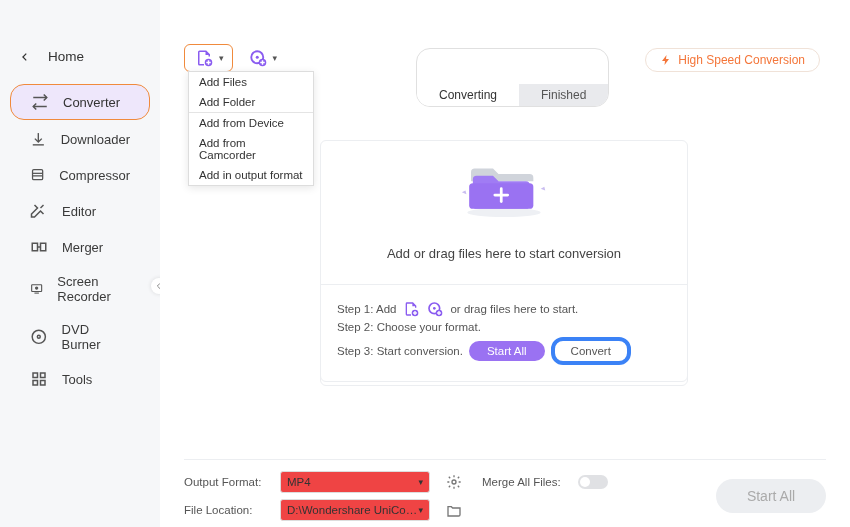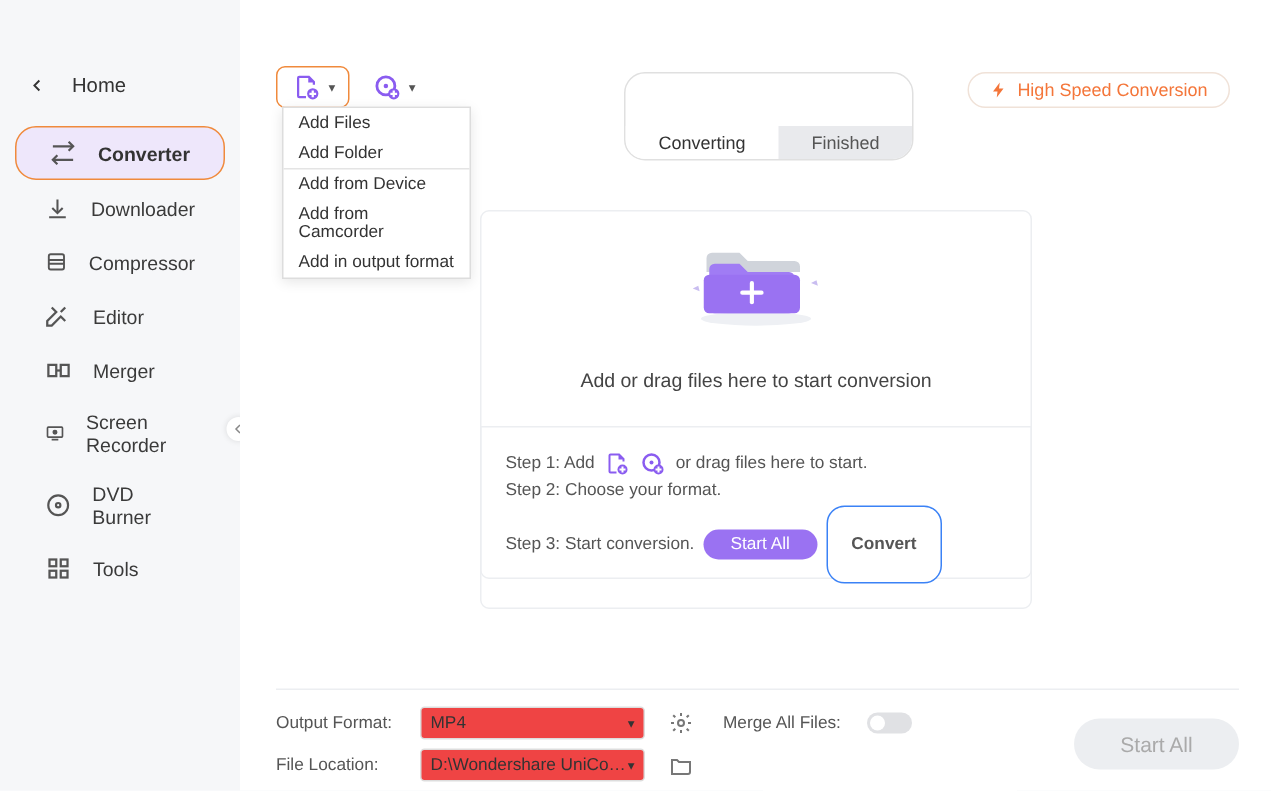--- a/index.html
+++ b/index.html
@@ -8,21 +8,21 @@
 .titlebar { position: absolute; top: 0; right: 0; height: 28px; display: flex; align-items: center; gap: 14px; padding: 0 14px; }
 .titlebar .avatar { width: 18px; height: 18px; border-radius: 50%; background: #f5b455; display:flex; align-items:center; justify-content:center; color:#fff; font-size:11px; }
 .titlebar .tb-icon { width: 16px; height: 16px; color: #555; cursor: pointer; display:flex; align-items:center; justify-content:center; }
 .titlebar .tb-sep { width: 1px; height: 14px; background: #ddd; }
 
 .sidebar { position: absolute; left: 0; top: 0; width: 160px; height: 100%; background: #f6f7f9; padding-top: 26px; margin-top: 15px; }
 .sidebar .home { display:flex; align-items:center; gap: 18px; padding: 8px 20px; font-size: 13.5px; color:#333; }
 .sidebar .home svg { width:10px; height:10px; }
 .sidebar .item { display:flex; align-items:center; gap:14px; padding: 8px 20px; font-size: 13px; color:#3a3a3a; cursor:pointer; margin: 2px 10px; border-radius: 14px; }
 .sidebar .item .si-icon { width:18px; height:18px; display:flex; align-items:center; justify-content:center; color:#555; }
-.sidebar .item.active { background: #eee7fb; border: 1.5px solid #f08a3c; color:#333; font-weight:700;justify-content:center; }
+.sidebar .item.active { background: #eee7fb; border: 1.5px solid #f08a3c; color:#333; font-weight:400; }
 
 .collapse-handle { position:absolute; left:151px; top: 278px; width:16px; height:16px; background:#fff; border-radius:50%; box-shadow: 0 0 4px rgba(0,0,0,.12); display:flex; align-items:center; justify-content:center; color:#888; font-size:9px; cursor:pointer; }
 
 .main { position:absolute; left:160px; top:0; right:0; bottom:0; background:#fff; border-radius: 0 0 0 0; }
 
 .toolbar { position:absolute; left: 24px; top: 44px; display:flex; gap: 10px; align-items:center; }
 .tb-btn { border:1.5px solid #f08a3c; border-radius:6px; padding: 4px 8px; display:flex; align-items:center; gap:4px; background:#fff; cursor:pointer; }
 .tb-btn.plain { border: none; padding: 4px 4px; }
 .tb-btn svg { width:22px; height:18px; }
 .tb-btn .caret { font-size: 9px; color:#555; }
@@ -40,21 +40,21 @@
 .speed-chip svg { width:12px; height:12px; fill:#f4763a; }
 
 .dropzone { position:absolute; left: 160px; top: 140px; width: 368px; height: 160px; text-align:center; }
 .dropzone .folder-wrap { position:relative; height: 90px; display:flex; align-items:center; justify-content:center; }
 .dropzone .caption { font-size:13px; color:#444; margin-top: 16px; }
 
 .steps { position:absolute; left: 160px; top: 284px; width: 368px; border:1px solid #eceef1; border-top:1px solid #eceef1; padding: 12px 16px; border-radius: 0 0 6px 6px; }
 .dropzone-border { position:absolute; left:160px; top:140px; width:368px; height:246px; border:1px solid #eceef1; border-radius:6px; pointer-events:none; }
 .steps .row { display:flex; align-items:center; gap: 6px; font-size: 11.5px; color:#555; margin: 4px 0; }
 .btn-primary { background:#9a72f2; color:#fff; border:none; border-radius:12px; padding: 4px 18px; font-size:11.5px; cursor:pointer; }
-.btn-secondary { background:#fff; color:#555; border:1px solid #3b82f6; border-radius:12px; padding: 19px 16px; font-size:11.5px; cursor:pointer;font-weight:bold; }
+.btn-secondary { background:#fff; color:#555; border:4px solid #3b82f6; border-radius:12px; padding: 4px 16px; font-size:11.5px; cursor:pointer; }
 
 .bottombar { position:absolute; left: 24px; right: 24px; bottom: 12px; height: 56px; border-top:1px solid #eceef1; padding-top: 10px; display:grid; grid-template-columns: 90px 160px 30px 90px 60px 1fr 120px; grid-template-rows: 24px 24px; align-items:center; column-gap: 6px; row-gap: 4px; font-size:12px; color:#555; }
 .bottombar .lbl { font-size:11.5px; color:#555; }
 .bottombar select, .bottombar .fakeselect { width:150px; height:22px; font-size:11.5px; border:1px solid #ddd; border-radius:3px; padding: 0 6px; background:#ef4444; color:#333; display:flex; align-items:center; justify-content:space-between; }
 .bottombar .small-icon { width:16px; height:16px; color:#777; cursor:pointer; }
 .toggle { width:30px; height:14px; background:#e0e1e4; border-radius:8px; position:relative; cursor:pointer; }
 .toggle::after { content:''; position:absolute; left:2px; top:2px; width:10px; height:10px; border-radius:50%; background:#fff; }
 .startall-big { width: 110px; height: 34px; background:#eceef1; border:none; border-radius:17px; color:#aaa; font-size:14px; cursor:pointer; grid-column:7; grid-row: 1 / span 2; justify-self:end; }
 </style>
 </head>

